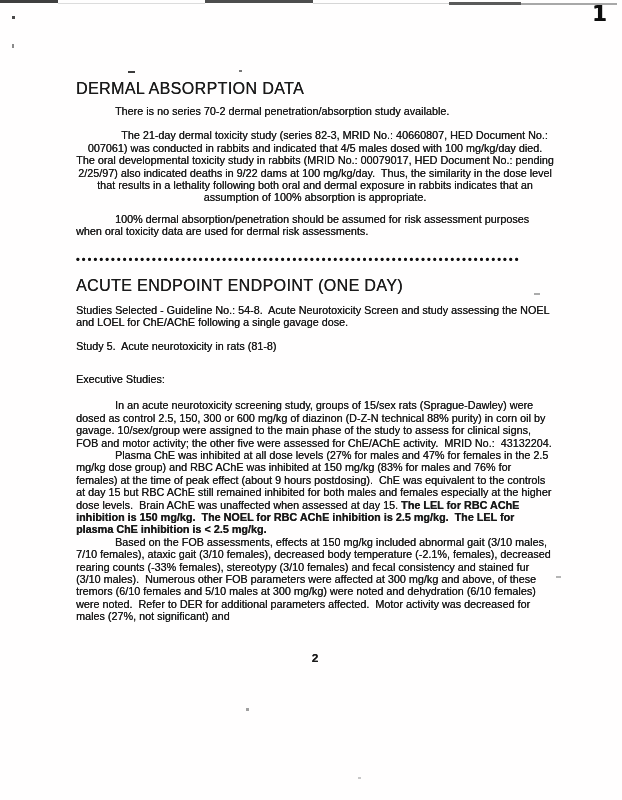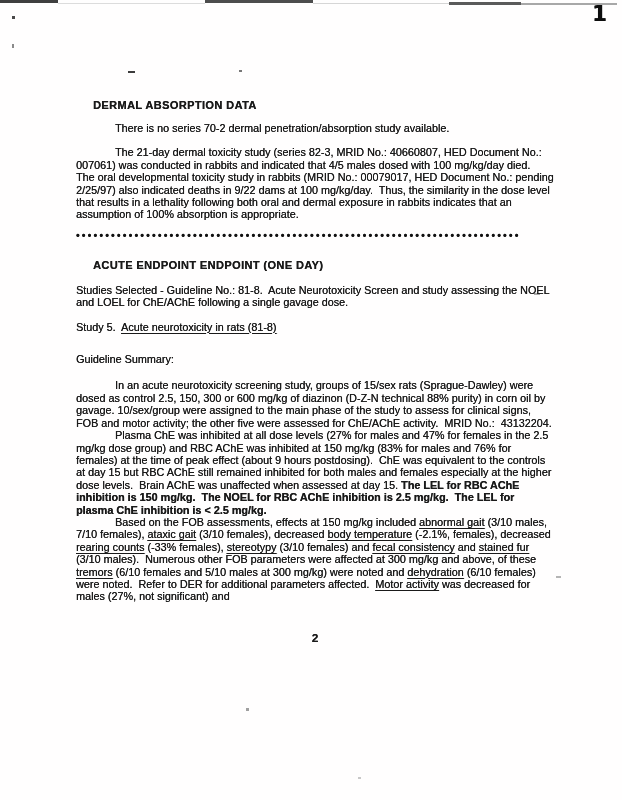--- a/index.html
+++ b/index.html
@@ -2,33 +2,33 @@
 <html><head>
 <meta charset="utf-8">
 <style>
   html,body{margin:0;padding:0;background:#ffffff;}
   .page{
     position:relative;width:622px;height:800px;background:#fffefe;overflow:hidden;
     font-family:"Liberation Sans",sans-serif;font-size:10.8px;line-height:12.4px;color:#1a1a1a;
   }
   .content{position:absolute;left:76px;top:82px;width:478px;text-shadow:0.15px 0 0 currentColor;}
   .content p{margin:0;white-space:pre-wrap;}
-  h1,h2{font-family:inherit;font-size:11px;line-height:13px;font-weight:700;letter-spacing:0.4px;margin:17px;text-shadow:0.2px 0 0 currentColor;}
+  h1,h2{font-family:inherit;font-size:16px;line-height:13px;font-weight:400;letter-spacing:0.4px;margin:0;text-shadow:0.2px 0 0 currentColor;}
   .h-dermal{margin-bottom:10px;}
   .h-acute{margin-bottom:12px;}
   .p1{margin-bottom:12px !important;text-indent:39px;}
-  .p2{margin-bottom:9px !important;text-indent:39px;}
+  .p2{margin-bottom:9px !important;text-indent:39px;text-align:center;}
   .p3{margin-bottom:16px !important;text-indent:39px;}
   .sep{margin:0 0 13px 0 !important;font-size:10px;font-weight:700;letter-spacing:2.35px;line-height:12px;white-space:nowrap;color:#111;}
   .studies{margin-bottom:12px !important;}
   .study1{margin-bottom:20px !important;}
   .mrid{margin-bottom:16px !important;}
   .execlabel{margin-bottom:14px !important;}
   .flow{text-indent:39px;}
-  .u{text-decoration:underline;text-underline-offset:1.5px;}
+  .u{text-underline-offset:1.5px;}
   .b{font-weight:700;text-shadow:0.2px 0 0 currentColor;text-align:right;}
   .page-number{margin-top:29px;text-align:center;font-weight:700;font-size:11.5px;}
   
   .art{position:absolute;}
   .rule-a{left:0;top:2;width:58px;height:3px;background:#3f3f3f;}
   .rule-b{left:205;top:2;width:108px;height:3px;background:#4d4d4d;left:205px;}
   .rule-c{left:58px;top:3px;width:147px;height:1px;background:#dcdcdc;}
   .rule-d{left:449px;top:2px;width:72px;height:3px;background:#5a5a5a;}
   .rule-e{left:521px;top:3px;width:96px;height:2px;background:#a8a8a8;}
   .rule-f{left:313px;top:3px;width:136px;height:1px;background:#d6d6d6;}
@@ -64,31 +64,32 @@
   <div class="art s8"></div>
 
   <div class="content">
 
     <h1 class="h-dermal">DERMAL ABSORPTION DATA</h1>
 
     <p class="p1">There is no series 70-2 dermal penetration/absorption study available.</p>
 
     <p class="p2">The 21-day dermal toxicity study (series 82-3, MRID No.: 40660807, HED Document No.: 007061) was conducted in rabbits and indicated that 4/5 males dosed with 100 mg/kg/day died.  The oral developmental toxicity study in rabbits (MRID No.: 00079017, HED Document No.: pending 2/25/97) also indicated deaths in 9/22 dams at 100 mg/kg/day.  Thus, the similarity in the dose level that results in a lethality following both oral and dermal exposure in rabbits indicates that an assumption of 100% absorption is appropriate.</p>
 
+    <p class="p3">100% dermal absorption/penetration should be assumed for risk assessment purposes when oral toxicity data are used for dermal risk assessments.</p>
 
     <p class="sep">••••••••••••••••••••••••••••••••••••••••••••••••••••••••••••••••••••••••••••</p>
 
     <h2 class="h-acute">ACUTE ENDPOINT ENDPOINT (ONE DAY)</h2>
 
-    <p class="studies">Studies Selected - Guideline No.: 81-8.  Acute Neurotoxicity Screen and study assessing the NOEL and LOEL for ChE/AChE following a single gavage dose.</p>
+    <p class="studies">Studies Selected - Guideline No.: 54-8.  Acute Neurotoxicity Screen and study assessing the NOEL and LOEL for ChE/AChE following a single gavage dose.</p>
 
     <p class="study1"><span>Study 5.  </span><span class="u">Acute neurotoxicity in rats (81-8)</span></p>
 
 
-    <p class="execlabel">Guideline Summary:</p>
+    <p class="execlabel">Executive Studies:</p>
 
     <p class="flow">In an acute neurotoxicity screening study, groups of 15/sex rats (Sprague-Dawley) were dosed as control 2.5, 150, 300 or 600 mg/kg of diazinon (D-Z-N technical 88% purity) in corn oil by gavage. 10/sex/group were assigned to the main phase of the study to assess for clinical signs, FOB and motor activity; the other five were assessed for ChE/AChE activity.  MRID No.:  43132204.</p>
 
     <p class="flow"><span>Plasma ChE was inhibited at all dose levels (27% for males and 47% for females in the 2.5 mg/kg dose group) and RBC AChE was inhibited at 150 mg/kg (83% for males and 76% for females) at the time of peak effect (about 9 hours postdosing).  ChE was equivalent to the controls at day 15 but RBC AChE still remained inhibited for both males and females especially at the higher dose levels.  Brain AChE was unaffected when assessed at day 15. </span><span class="b">The LEL for RBC AChE inhibition is 150 mg/kg.  The NOEL for RBC AChE inhibition is 2.5 mg/kg.  The LEL for plasma ChE inhibition is &lt; 2.5 mg/kg.</span></p>
 
     <p class="flow"><span>Based on the FOB assessments, effects at 150 mg/kg included </span><span class="u">abnormal gait</span><span> (3/10 males, 7/10 females), </span><span class="u">ataxic gait</span><span> (3/10 females), decreased </span><span class="u">body temperature</span><span> (-2.1%, females), decreased </span><span class="u">rearing counts</span><span> (-33% females), </span><span class="u">stereotypy</span><span> (3/10 females) and </span><span class="u">fecal consistency</span><span> and </span><span class="u">stained fur</span><span> (3/10 males).  Numerous other FOB parameters were affected at 300 mg/kg and above, of these </span><span class="u">tremors</span><span> (6/10 females and 5/10 males at 300 mg/kg) were noted and </span><span class="u">dehydration</span><span> (6/10 females) were noted.  Refer to DER for additional parameters affected.  </span><span class="u">Motor activity</span><span> was decreased for males (27%, not significant) and</span></p>
 
     <div class="page-number">2</div>
 
   </div>

